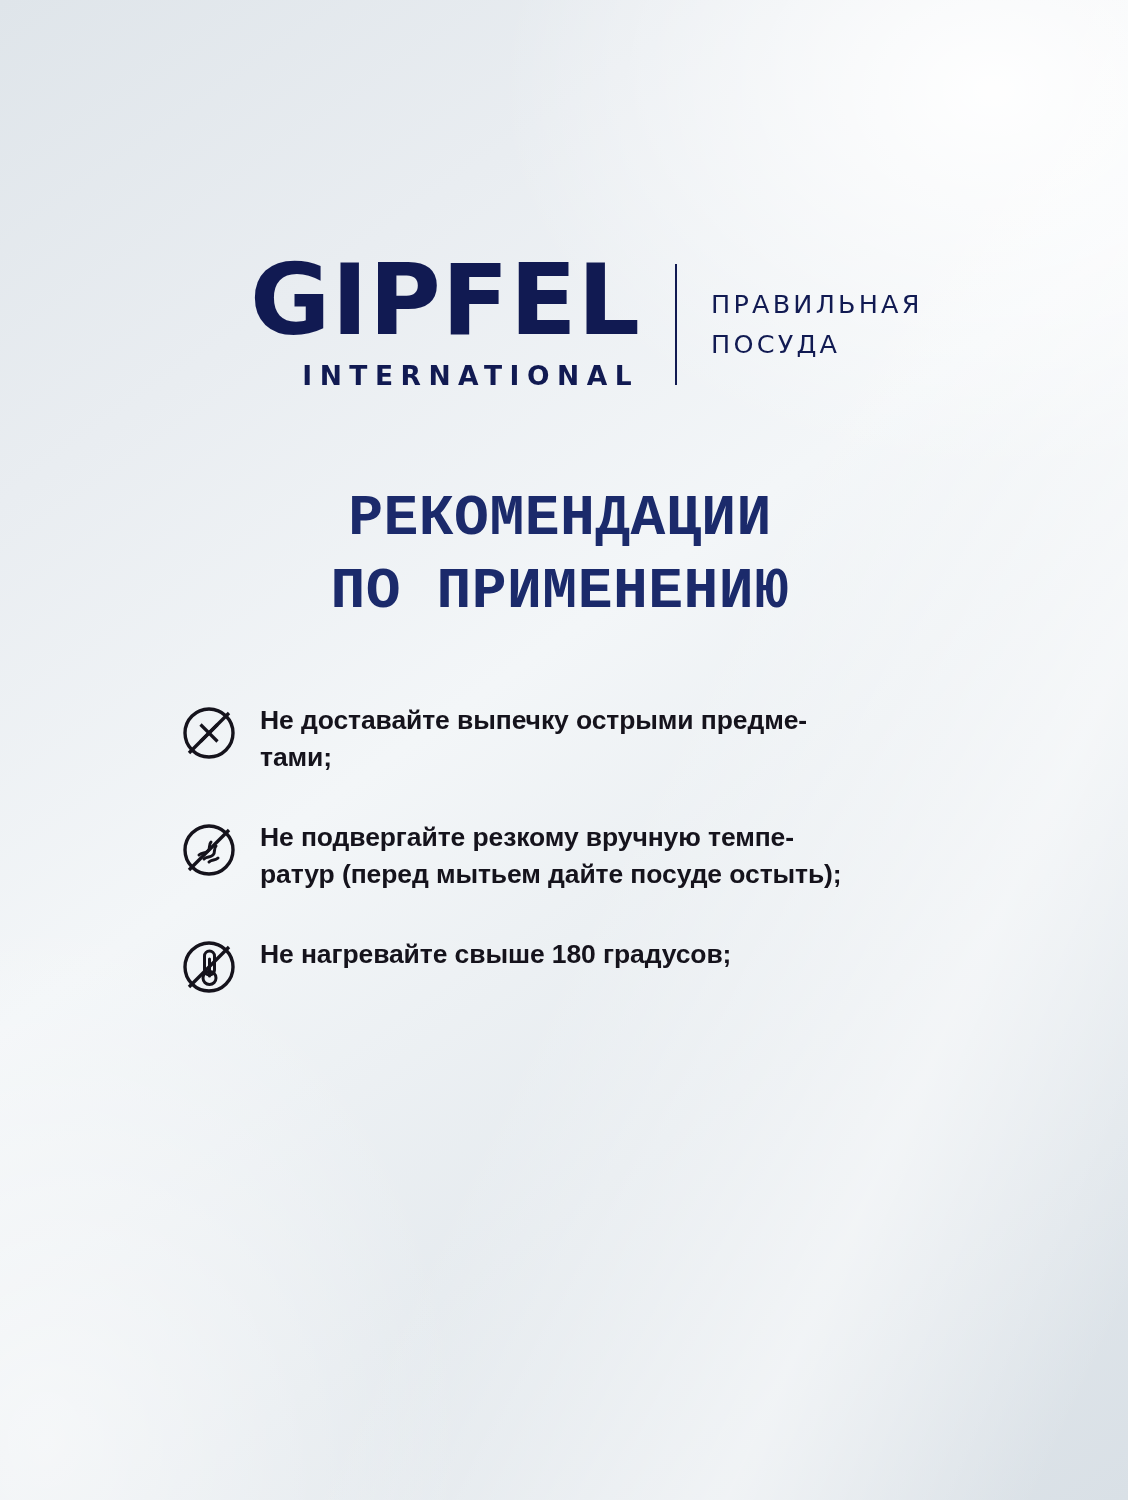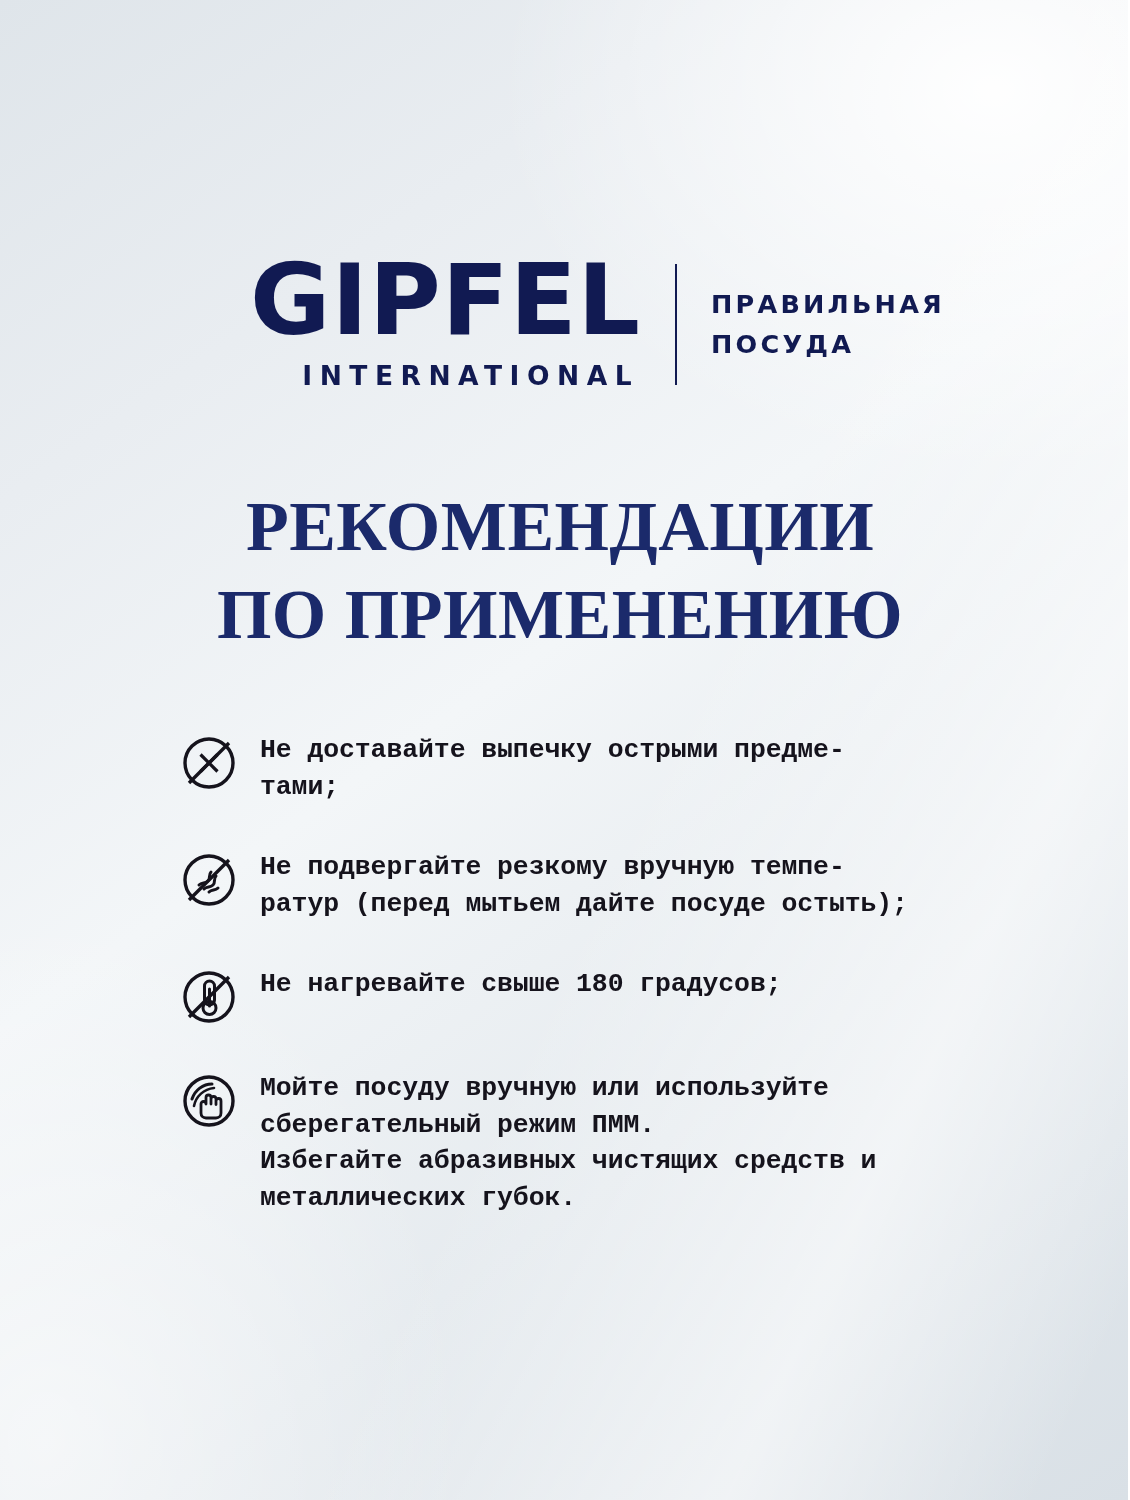--- a/index.html
+++ b/index.html
@@ -69,36 +69,36 @@
   }
   .logo-divider {
     width: 2px;
     align-self: stretch;
     margin: 12px 34px 6px 34px;
     background: #111a52;
   }
   .logo-tagline {
     font-family: "DejaVu Sans", sans-serif;
     font-size: 25.5px;
-    font-weight: bold;
+    font-weight: normal;
     letter-spacing: 3.2px;
     line-height: 1.55;
     color: #111a52;
     text-transform: uppercase;
     white-space: pre-line;
     margin-top: 6px;
   }
 
   
   .title {
     margin-top: 92px;
     text-align: center;
-    font-family: Liberation Serif, serif;
-    font-weight: bold;
-    font-size: 70px;
+    font-family: Liberation Mono, monospace;
+    font-weight: bold;
+    font-size: 58px;
     line-height: 1.25;
     letter-spacing: 0.5px;
     color: #1b2a6b;
     white-space: pre-line;
     padding-right: 8px;
   }
 
   
   .rec-list {
     margin-top: 74px;
@@ -115,21 +115,21 @@
   .rec-icon {
     flex: 0 0 auto;
     width: 58px;
     height: 58px;
     margin-right: 22px;
     margin-top: 2px;
   }
   .rec-icon svg { display: block; }
 
   .rec-text {
-    font-family: Liberation Mono, monospace;
+    font-family: Liberation Sans, sans-serif;
     font-size: 26.5px;
     font-weight: bold;
     line-height: 1.38;
     color: #15131c;
     white-space: pre-line;
     letter-spacing: -0.1px;
     max-width: 700px;
   }
 </style>
 </head>
@@ -186,30 +186,16 @@
             <circle cx="29" cy="29" r="24" fill="none" stroke="#15131c" stroke-width="3.4"></circle>
             <rect x="24.5" y="13" width="10" height="24" rx="5" fill="none" stroke="#15131c" stroke-width="3"></rect>
             <circle cx="29.5" cy="40" r="6.5" fill="none" stroke="#15131c" stroke-width="3"></circle>
             <line x1="29.5" y1="21" x2="29.5" y2="38" stroke="#15131c" stroke-width="3" stroke-linecap="round"></line>
             <line x1="9" y1="49" x2="49" y2="9" stroke="#15131c" stroke-width="3.4"></line>
           </svg>
         </span>
         <div class="rec-text">Не нагревайте свыше 180 градусов;</div>
       </div>
 
-      <div class="rec-item">
-        <span class="rec-icon">
-          <svg width="58" height="58" viewBox="0 0 58 58">
-            <circle cx="29" cy="29" r="24" fill="none" stroke="#15131c" stroke-width="3.4"></circle>
-            <path d="M12 27c3-9 11-15 20-15" fill="none" stroke="#15131c" stroke-width="3" stroke-linecap="round"></path>
-            <path d="M14 34c2-10 10-17 20-18" fill="none" stroke="#15131c" stroke-width="2.6" stroke-linecap="round"></path>
-            <path d="M26 46c-3 0-5-2-5-5v-9c0-1.4 1.1-2.5 2.5-2.5S26 30.6 26 32v-6.5c0-1.4 1.1-2.5 2.5-2.5s2.5 1.1 2.5 2.5V32v-5c0-1.4 1.1-2.5 2.5-2.5S36 25.6 36 27v5.5V29c0-1.4 1.1-2.5 2.5-2.5S41 27.6 41 29v12c0 3-2 5-5 5z" fill="none" stroke="#15131c" stroke-width="2.8" stroke-linejoin="round"></path>
-          </svg>
-        </span>
-        <div class="rec-text">Мойте посуду вручную или используйте
-сберегательный режим ПММ.
-Избегайте абразивных чистящих средств и
-металлических губок.</div>
-      </div>
 
     </div>
   </div>
 </div>
 
 </body></html>

